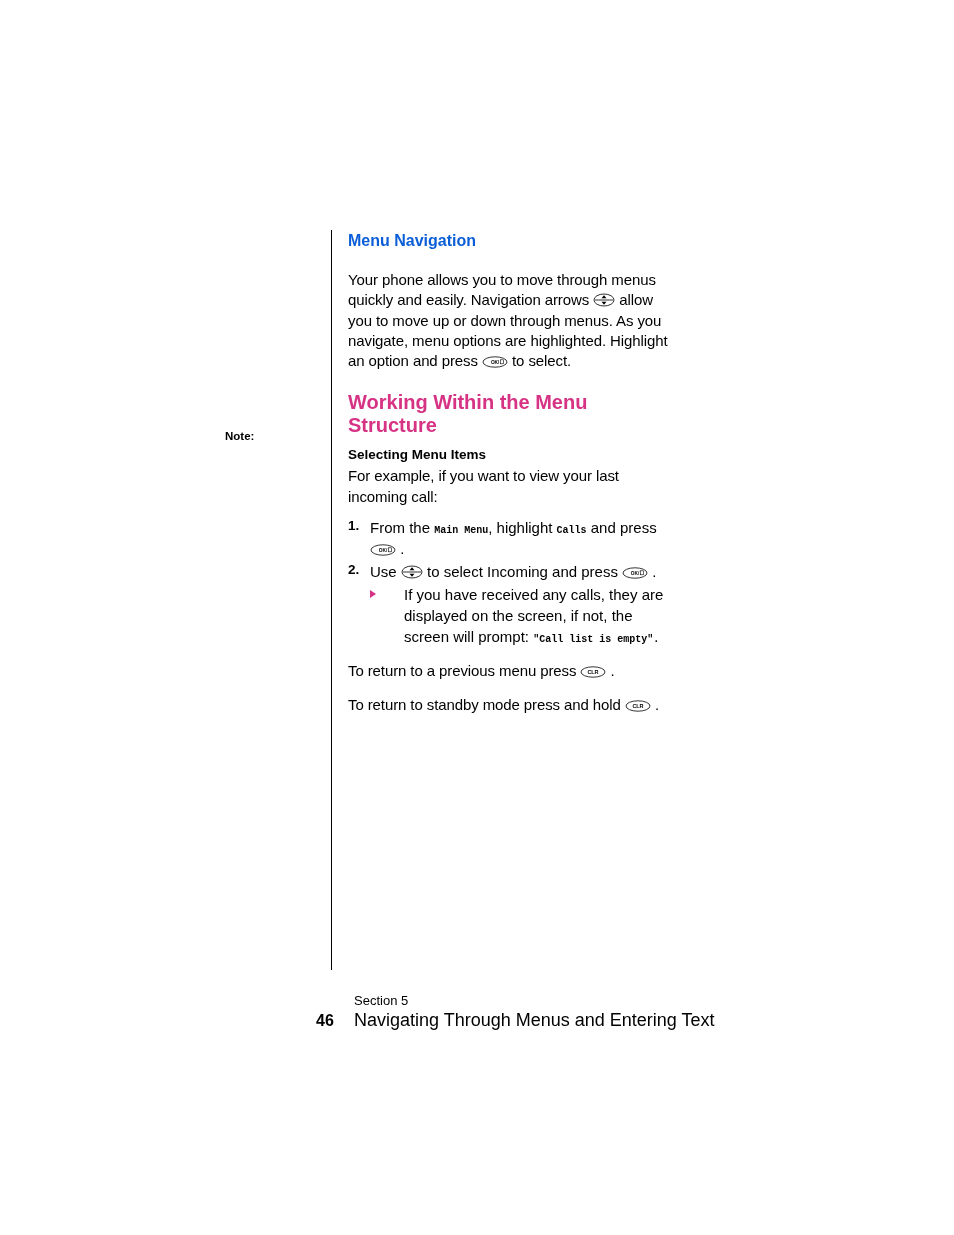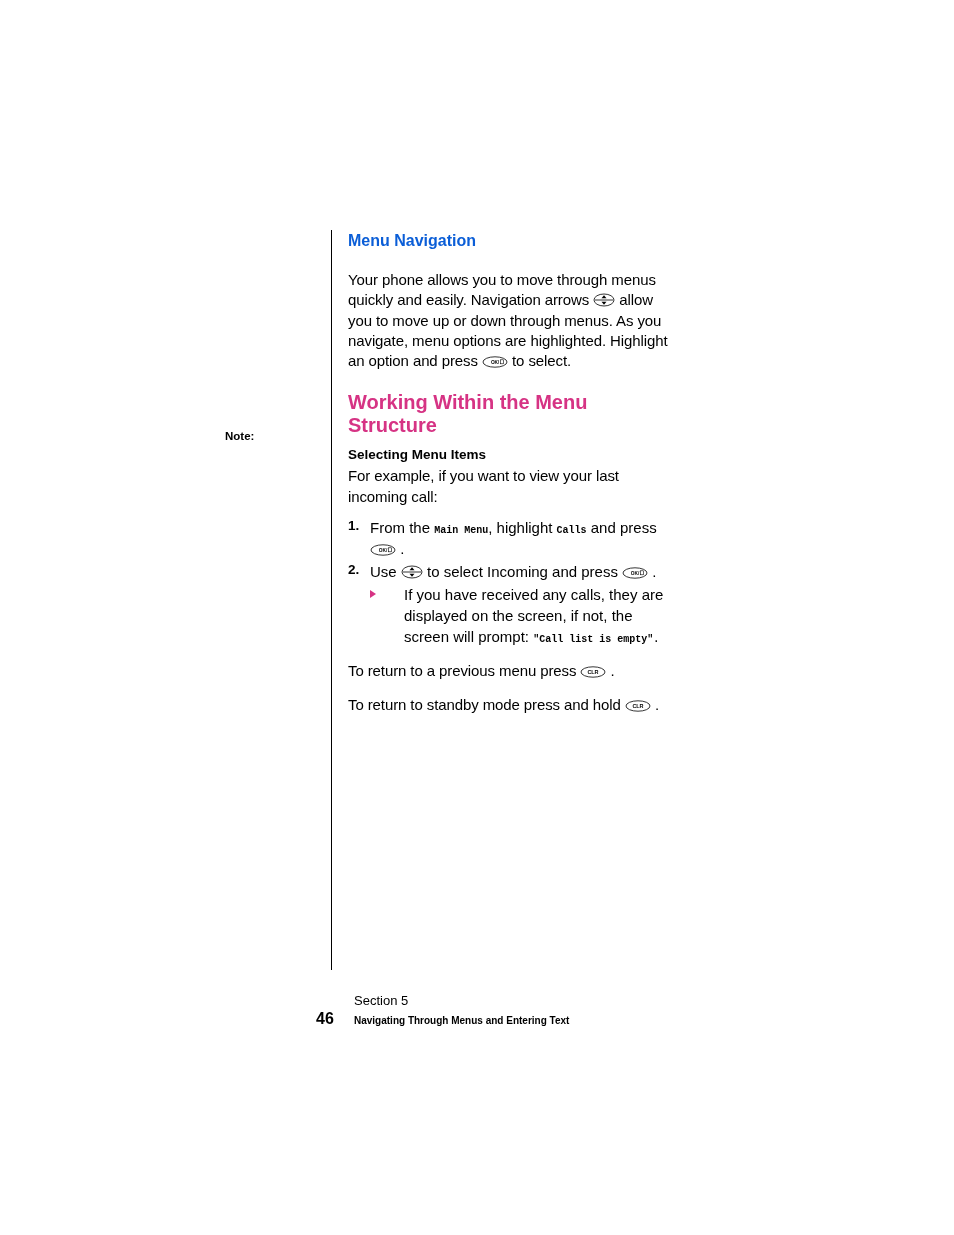--- a/index.html
+++ b/index.html
@@ -132,22 +132,22 @@
   .footer .row {
     display: flex;
     align-items: baseline;
   }
   .footer .pg {
     font-weight: bold;
     font-size: 16px;
     width: 38px;
   }
   .footer .title {
-    font-weight: bold;
-    font-size: 10px;
+    font-weight: normal;
+    font-size: 18px;
   }
   .ab { font-weight: bold; font-family: Liberation Mono, monospace; font-size: 10px; }
 </style>
 </head>
 <body>
 
 <div class="page">
 
   <div class="sidebar">
     <div class="note-title">Note:</div>

